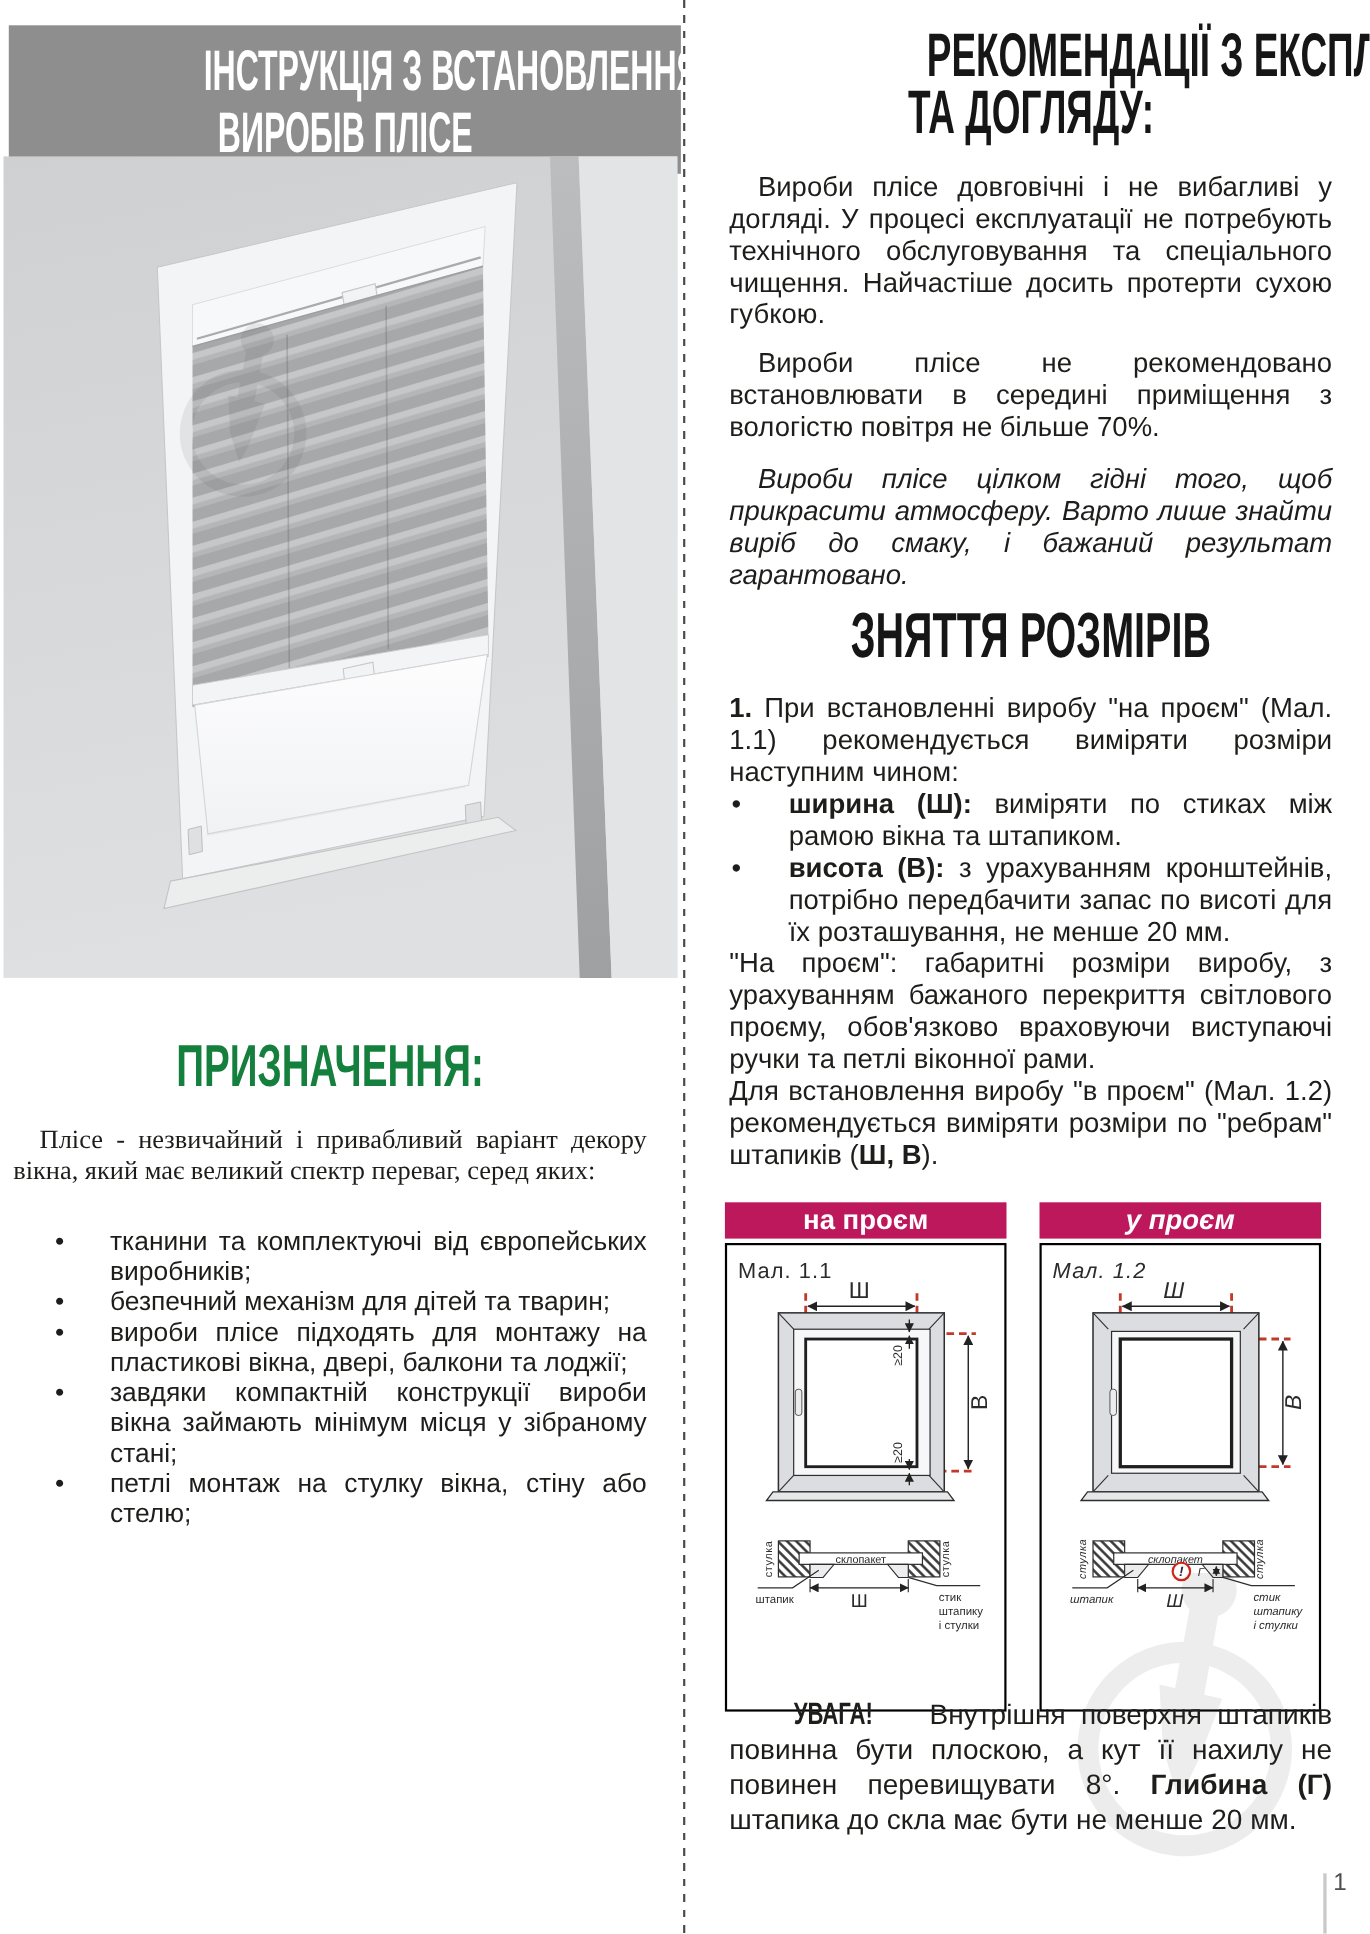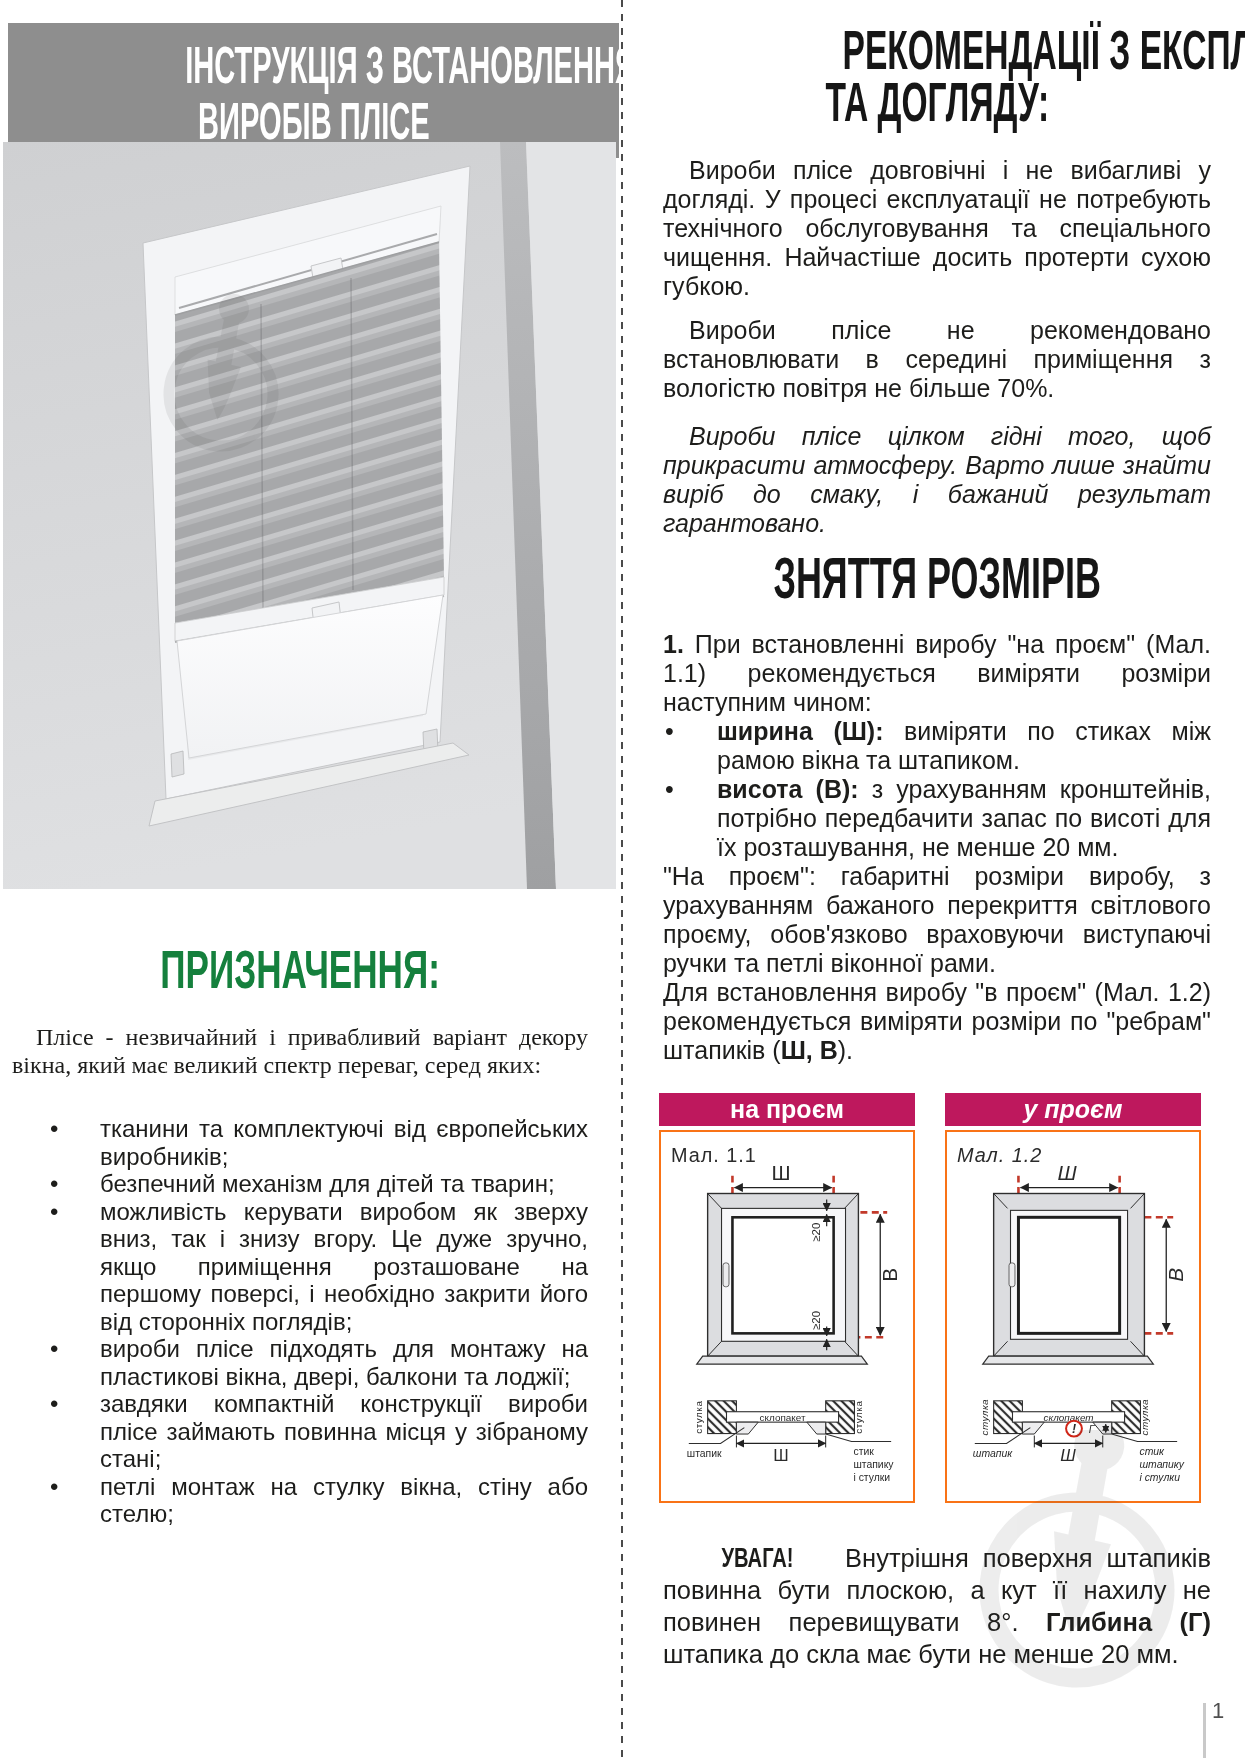--- a/index.html
+++ b/index.html
@@ -40,21 +40,21 @@
   #sizing-steps ul{list-style:none;margin:0;padding:0;}
   #sizing-steps li{position:relative;padding-left:54px;font-size:25px;line-height:29px;text-align:justify;}
   #sizing-steps li::before{content:"\2022";position:absolute;left:2px;top:0;font-size:25px;}
   #sizing-par2{top:862px;}
   
   #figures{top:1093px;left:663px;width:548px;height:412px;}
   .figbox{position:absolute;top:0;width:256px;}
   #figbox1{left:-4px;} #figbox2{left:282px;font-style:italic;}
   .fighead{height:33px;background:#be185d;color:#fff;font-weight:700;font-size:25px;
     line-height:33px;text-align:center;}
-  .figbody{margin-top:4px;border:2px solid #f97316;background:#fff;height:373px;box-sizing:border-box;}
+  .figbody{margin-top:4px;border:2px solid #000000;background:#fff;height:426px;box-sizing:border-box;}
   svg{display:block;}
   svg text{font-family:"Liberation Sans","DejaVu Sans",sans-serif;fill:#2b2b2b;}
   
   #attention{top:1542px;}
   #attention p{font-size:25.5px;line-height:32px;text-align:justify;margin:0;text-indent:34px;}
   .att-label{display:inline-block;transform:scaleX(.72);transform-origin:left bottom;
     font-weight:700;font-size:28px;white-space:nowrap;}
   
   #pageline{left:1203px;top:1703px;width:3px;height:55px;background:#c9c9c9;}
   #pagenum{left:1212px;top:1698px;font-size:22px;color:#4f4f4f;}
@@ -122,23 +122,22 @@
     </g>
   </svg>
 </div>
 
 <div class="abs" id="purpose">
   <h2 class="h-big"><span class="cond" style="--sx:.65">ПРИЗНАЧЕННЯ:</span></h2>
   <p class="lbody ind24 lead">Плісе - незвичайний і привабливий варіант декору вікна, який має великий спектр переваг, серед яких:</p>
   <ul>
     <li>тканини та комплектуючі від європейських виробників;</li>
     <li>безпечний механізм для дітей та тварин;</li>
-    <li>можливість керувати виробом як зверху вниз, так і знизу вгору. Це дуже зручно, якщо приміщення розташоване на першому поверсі, і необхідно закрити його від сторонніх поглядів;</li>
     <li>вироби плісе підходять для монтажу на пластикові вікна, двері, балкони та лоджії;</li>
-    <li>завдяки компактній конструкції вироби плісе займають повинна місця у зібраному стані;</li>
+    <li>завдяки компактній конструкції вироби вікна займають мінімум місця у зібраному стані;</li>
     <li>петлі монтаж на стулку вікна, стіну або стелю;</li>
   </ul>
 </div>
 
 <div class="abs" id="divider"></div>
 
 <div class="abs rcol" id="care-h">
   <h1 class="h-care"><span class="cond" style="--sx:.6">РЕКОМЕНДАЦІЇ З ЕКСПЛУАТАЦІЇ</span><br>
   <span class="cond" style="--sx:.6">ТА ДОГЛЯДУ:</span></h1>
 </div>

